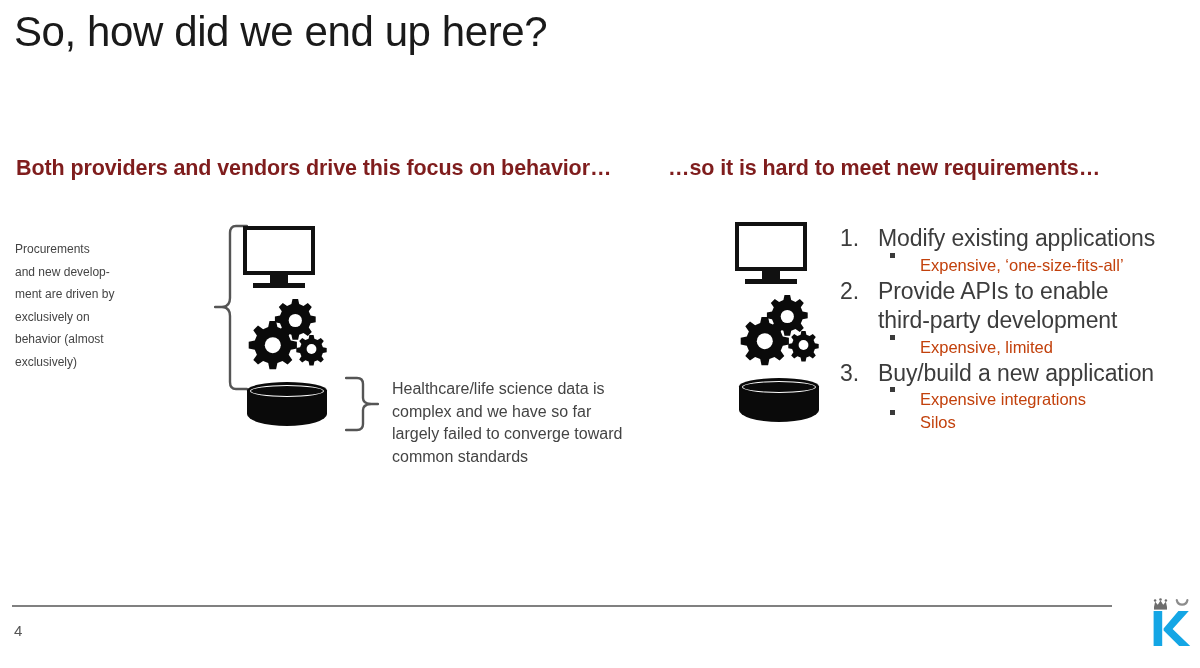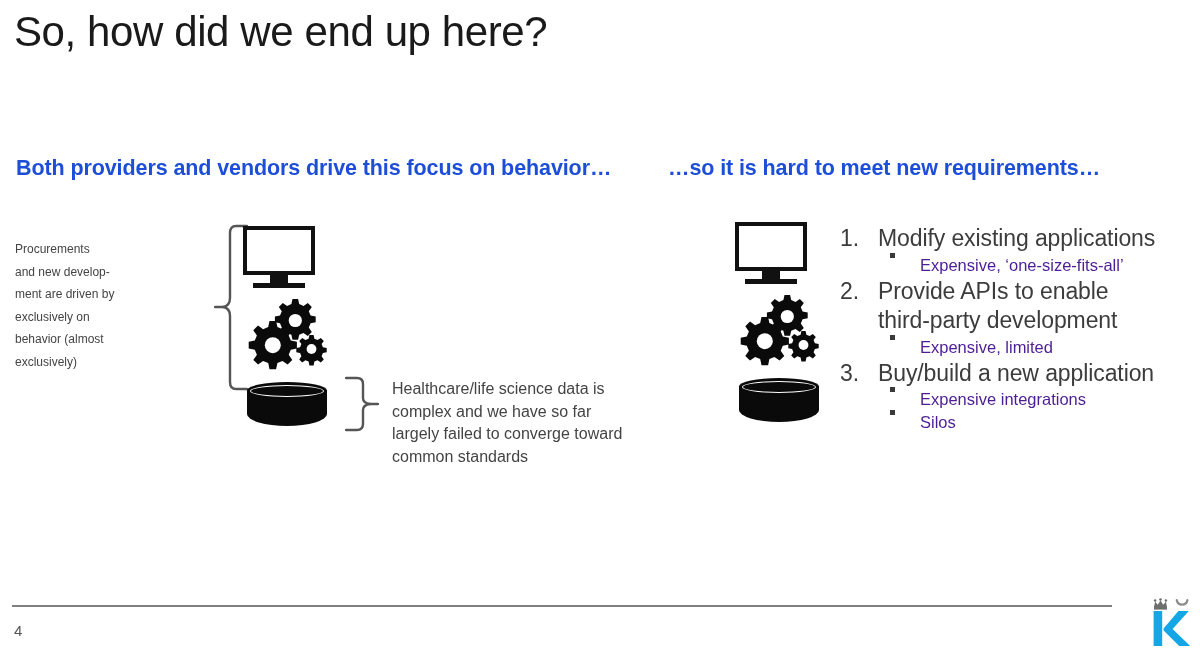--- a/index.html
+++ b/index.html
@@ -36,21 +36,21 @@
     letter-spacing: -0.4px;
     white-space: nowrap;
   }
 
   
   .col-heading {
     position: absolute;
     font-size: 21.5px;
     line-height: 29px;
     font-weight: bold;
-    color: #1d4ed8;
+    color: #7f1d1d;
     letter-spacing: -0.1px;
   }
   #heading-left {
     left: 16px;
     top: 154px;
     width: 600px;
   }
   #heading-right {
     left: 668px;
     top: 154px;
@@ -208,21 +208,21 @@
   }
   .num-text {
     flex: 1 1 auto;
     white-space: pre-line;
   }
   .sub-row {
     display: flex;
     align-items: flex-start;
     font-size: 16.5px;
     line-height: 23px;
-    color: #4c1d95;
+    color: #c2410c;
     margin-left: 38px;
   }
   .sub-marker {
     width: 42px;
     flex: 0 0 42px;
     display: flex;
     align-items: center;
     justify-content: flex-start;
     padding-left: 12px;
     box-sizing: border-box;

